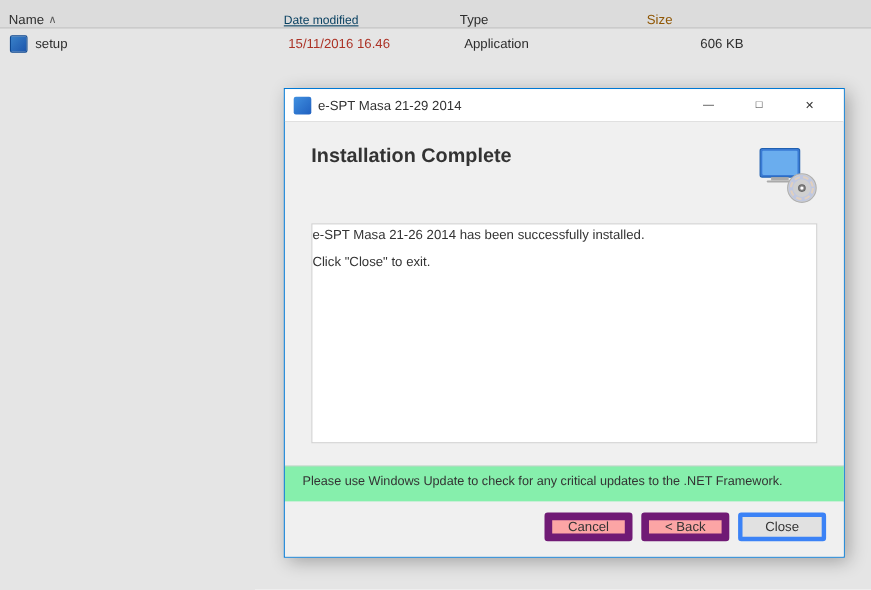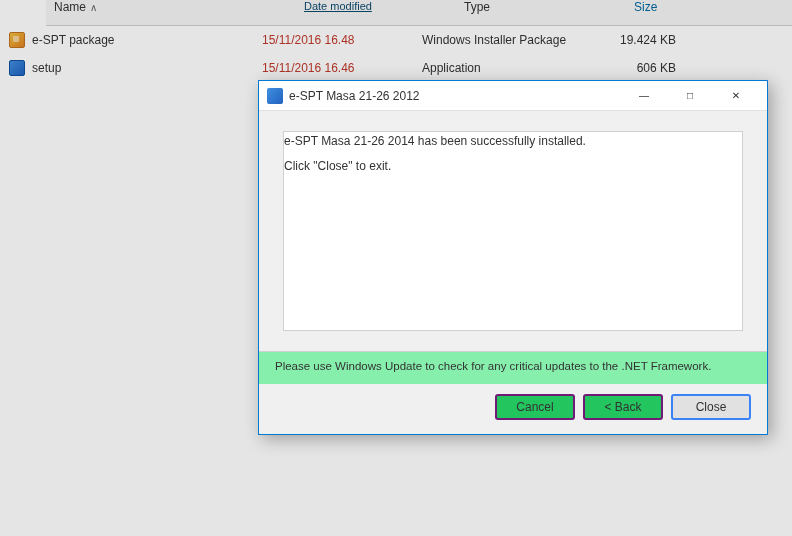--- a/index.html
+++ b/index.html
@@ -18,44 +18,44 @@
       width: 100%;
       height: 100%;
       background: #ffffff;
       position: absolute;
       top: 0; left: 0;
     }
 
     
     .column-headers {
       display: flex;
-      align-items: flex-start;
+      align-items: flex-end;
       height: 26px;
       background: #f5f5f5;
       border-bottom: 1px solid #d0d0d0;
       padding-left: 8px;
       position: absolute;
-      top: 0; left: 0; right: 0; margin-left: 46px;
+      top: 0; left: 0; right: 0;
     }
 
     .col-name {
       width: 250px;
       font-size: 12px;
       color: #333;
       display: flex;
       align-items: center;
       gap: 4px;
     }
     .col-name .sort-arrow {
       color: #666;
       font-size: 10px;
     }
     .col-date { width: 160px; font-size: 11px; color: #0c4a6e; text-decoration: underline; }
     .col-type { width: 170px; font-size: 12px; color: #333; }
-    .col-size { width: 100px; font-size: 12px; color: #0369a1; }
+    .col-size { width: 100px; font-size: 12px; color: #a16207; }
 
     
     .file-list {
       position: absolute;
       top: 26px;
       left: 0; right: 0;
       background: #fff;
     }
 
     .file-row {
@@ -239,34 +239,34 @@
       display: flex;
       justify-content: flex-end;
       gap: 8px;
       padding: 10px 16px 14px 16px;
       background: #f0f0f0;
     }
 
     .dlg-btn {
       width: 80px;
       height: 26px;
-      background: #22c55e;
-      border: 2px solid #701a75;
+      background: #fca5a5;
+      border: 7px solid #701a75;
       border-radius: 3px;
       font-size: 12px;
       color: #333;
       cursor: pointer;
       display: flex;
       align-items: center;
       justify-content: center;
       font-family: 'Segoe UI', sans-serif;
     }
     .dlg-btn.primary {
       background: #e1e1e1;
-      border: 2px solid #3b82f6;
+      border: 4px solid #3b82f6;
       font-weight: 500;
     }
   </style>
 </head>
 <body>
 
 <div class="explorer-bg">
 
   <div class="column-headers">
     <div class="col-name">
@@ -279,57 +279,68 @@
     <div class="col-type">
       <span>Type</span>
     </div>
     <div class="col-size">
       <span>Size</span>
     </div>
   </div>
 
   <div class="file-list">
 
-    <div class="file-row">
-      <div class="file-icon">
-        <div class="icon-msi"></div>
-      </div>
-      <div class="file-name">e-SPT package</div>
-      <div class="file-date">15/11/2016 16.48</div>
-      <div class="file-type">Windows Installer Package</div>
-      <div class="file-size">19.424 KB</div>
-    </div>
 
     <div class="file-row">
       <div class="file-icon">
         <div class="icon-exe"></div>
       </div>
       <div class="file-name">setup</div>
       <div class="file-date">15/11/2016 16.46</div>
       <div class="file-type">Application</div>
       <div class="file-size">606 KB</div>
     </div>
   </div>
 </div>
 
 <div class="modal-overlay"></div>
 
 <div class="dialog-window">
 
   <div class="title-bar">
     <div class="title-bar-icon"></div>
-    <span class="title-bar-text">e-SPT Masa 21-26 2012</span>
+    <span class="title-bar-text">e-SPT Masa 21-29 2014</span>
     <div class="title-bar-buttons">
       <button class="title-btn">—</button>
       <button class="title-btn">□</button>
       <button class="title-btn close">✕</button>
     </div>
   </div>
 
   <div class="dialog-content">
+    <div class="dialog-header">
+      <div class="dialog-title-text">Installation Complete</div>
+      <div class="dialog-cd-icon">
+        
+        <svg class="cd-monitor-svg" viewBox="0 0 56 56" xmlns="http://www.w3.org/2000/svg">
+
+          <rect x="4" y="4" width="36" height="26" rx="2" fill="#3a7bd5" stroke="#2060b0" stroke-width="1"></rect>
+          <rect x="6" y="6" width="32" height="22" rx="1" fill="#6aadee"></rect>
+
+          <rect x="14" y="30" width="16" height="3" fill="#aaa"></rect>
+          <rect x="10" y="33" width="24" height="2" rx="1" fill="#aaa"></rect>
+
+          <circle cx="42" cy="40" r="13" fill="#d0d0d0" stroke="#b0b0b0" stroke-width="1"></circle>
+          <circle cx="42" cy="40" r="10" fill="none" stroke="#c0c8e0" stroke-width="4"></circle>
+          <circle cx="42" cy="40" r="10" fill="none" stroke="#e0d0c0" stroke-width="2" stroke-dasharray="5,3"></circle>
+          <circle cx="42" cy="40" r="3" fill="#888" stroke="#666" stroke-width="1"></circle>
+          <circle cx="42" cy="40" r="1.5" fill="#fff"></circle>
+        </svg>
+      </div>
+    </div>
 
     <div class="dialog-message-area">
       <div class="message-line1">e-SPT Masa 21-26 2014 has been successfully installed.</div>
       <div class="message-line2">Click "Close" to exit.</div>
     </div>
   </div>
 
   <div class="dialog-bottom-note">
     <span>Please use Windows Update to check for any critical updates to the .NET Framework.</span>
   </div>

